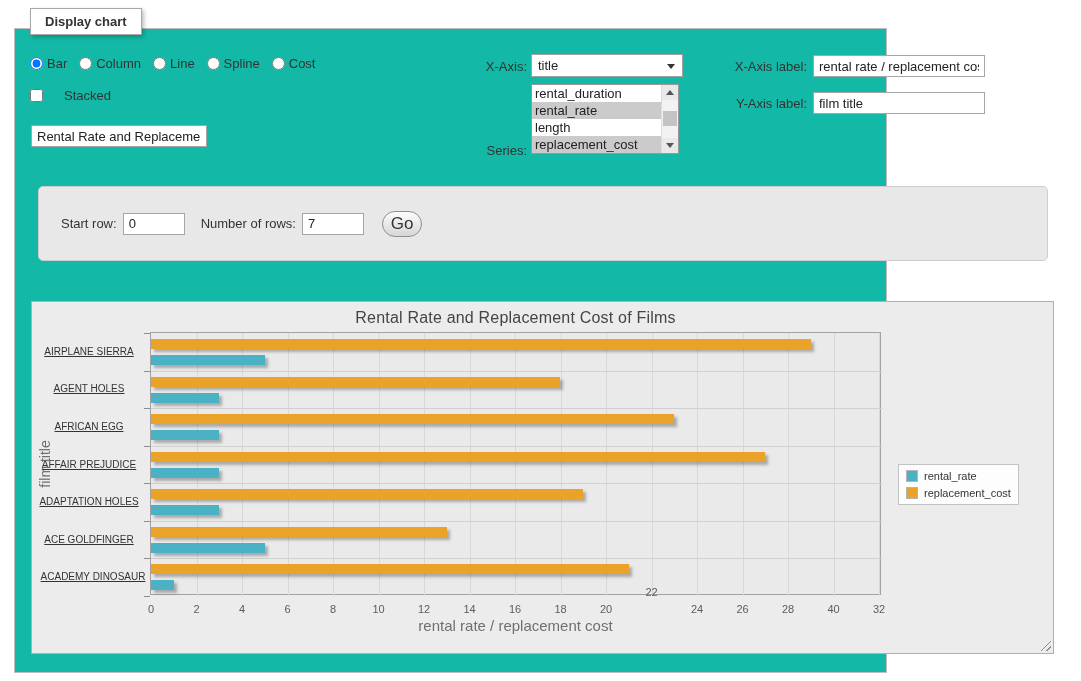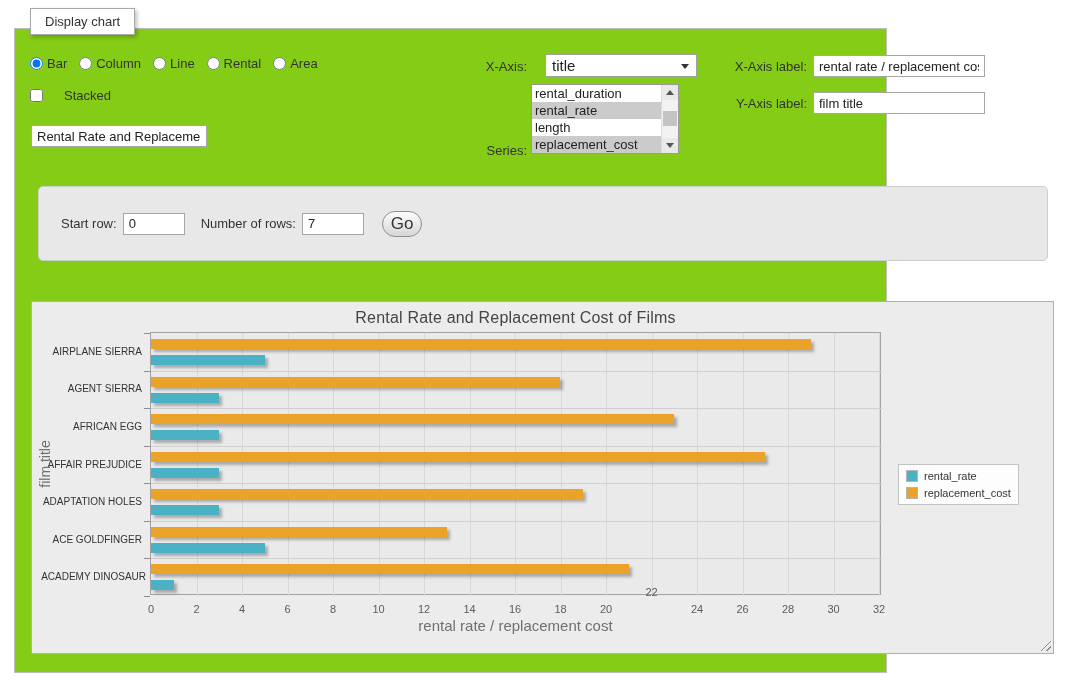--- a/index.html
+++ b/index.html
@@ -1,42 +1,42 @@
 <!DOCTYPE html>
 <html><head>
 <meta charset="utf-8">
 <style>
   * { margin:0; padding:0; box-sizing:border-box; }
   body { background:#fff; font-family:"Liberation Sans", sans-serif; }
   .page { position:relative; width:1081px; height:681px; background:#fff; overflow:hidden; }
 
   .fieldset { position:absolute; left:14px; top:28px; width:873px; height:645px;
-              background:#84cc16; border:1px solid #bdbdbd; }
+              background:#14b8a6; border:1px solid #bdbdbd; }
   .fieldset-tab { position:absolute; left:30px; top:8px; background:#fff; border:1px solid #a8a8a8;
-              padding:5px 14px; font-size:13px; font-weight:normal; color:#333;
+              padding:5px 14px; font-size:13px; font-weight:bold; color:#333;
               box-shadow:2px 2px 4px rgba(0,0,0,0.25); z-index:5; }
 
   .lbl { font-size:13px; color:#333; }
 
   .radio-group { position:absolute; left:15px; top:27px; display:flex; align-items:center; gap:12px; }
   .radio-item { display:flex; align-items:center; gap:4px; font-size:13px; color:#333; }
   .radio-item input { margin:0; }
 
   .stacked-row { position:absolute; left:15px; top:59px; display:flex; align-items:center; gap:21px; font-size:13px; color:#333; }
 
   input[type=text] { border:1px solid #a6a6a6; background:#fff; height:22px; font-size:13px;
                      color:#222; padding:2px 5px; font-family:"Liberation Sans", sans-serif; }
   .title-input { position:absolute; left:16px; top:96px; width:176px; }
 
   .xaxis-lbl  { position:absolute; left:400px; top:30px; width:112px; text-align:right; }
   .series-lbl { position:absolute; left:400px; top:114px; width:112px; text-align:right; }
 
   .select { position:absolute; left:516px; top:25px; width:152px; height:23px; background:#fff;
-            border:1px solid #a0a0a0; display:flex; align-items:center; font-size:15px; color:#222;
-            padding-left:6px; cursor:default;margin-left:14px; }
+            border:1px solid #a0a0a0; display:flex; align-items:center; font-size:13px; color:#222;
+            padding-left:6px; cursor:default; }
   .select-arrow { position:absolute; right:7px; top:9px; width:0; height:0;
             border-left:4px solid transparent; border-right:4px solid transparent; border-top:5px solid #333; }
 
   .listbox { position:absolute; left:516px; top:55px; width:148px; height:70px; background:#fff;
              border:1px solid #999; display:flex; }
   .lb-options { flex:1; overflow:hidden; }
   .lb-option { height:17px; line-height:17px; padding-left:3px; font-size:13px; color:#222; white-space:nowrap; }
   .lb-option.selected { background:#cbcbcb; }
   .lb-scroll { width:17px; background:#f2f2f2; border-left:1px solid #ddd; display:flex; flex-direction:column; }
   .sb-btn { height:15px; background:#e9e9e9; display:flex; align-items:center; justify-content:center; }
@@ -59,21 +59,21 @@
             font-family:Liberation Sans, sans-serif; cursor:pointer; }
 
   .chart-section { position:absolute; left:16px; top:272px; width:1023px; height:353px;
                    background:#ececec; border:1px solid #b0b0b0; }
   .chart-title { position:absolute; left:118px; top:7px; width:731px; text-align:center;
                  font-size:16px; color:#454545; letter-spacing:0.2px; }
   .plot { position:absolute; background:#eaeaea; border:1px solid #a2a2a2; }
   .gridline-v { position:absolute; width:1px; background:#d8d8d8; }
   .gridline-h { position:absolute; height:1px; background:#d0d0d0; }
   .bar { position:absolute; height:10px; box-shadow:3px 3px 3px rgba(50,50,50,0.35); }
-  .cat-label { position:absolute; width:106px; text-align:right; font-size:10px; color:#333; white-space:nowrap; }
+  .cat-label { position:absolute; width:106px; text-align:center; font-size:10px; color:#333; white-space:nowrap;text-decoration:underline; }
   .ytick { position:absolute; width:6px; height:1px; background:#8d8d8d; }
   .xtick-label { position:absolute; width:30px; text-align:center; font-size:11px; color:#5c5c5c; }
   .x-axis-label { position:absolute; left:118px; width:731px; text-align:center; font-size:15px; color:#6f6f6f; }
   .y-axis-label { position:absolute; width:130px; text-align:center; font-size:14px; color:#6f6f6f;
                   transform:rotate(-90deg); }
   .legend { position:absolute; background:#fdfdfd; border:1px solid #c3c3c3; padding:5px 7px;
             display:flex; flex-direction:column; gap:5px; }
   .legend-item { display:flex; align-items:center; gap:6px; }
   .legend-swatch { width:12px; height:12px; border:1px solid #b5b5b5; }
   .legend-label { font-size:11px; color:#333; white-space:nowrap; }
@@ -96,25 +96,25 @@
         <label class="radio-item">
           <input type="radio" name="charttype" style="">
           <span>Column</span>
         </label>
         <label class="radio-item">
           <input type="radio" name="charttype" style="">
           <span>Line</span>
         </label>
         <label class="radio-item">
           <input type="radio" name="charttype" style="">
-          <span>Rental</span>
-        </label>
-        <label class="radio-item">
-          <input type="radio" name="charttype" style="">
-          <span>Area</span>
+          <span>Spline</span>
+        </label>
+        <label class="radio-item">
+          <input type="radio" name="charttype" style="">
+          <span>Cost</span>
         </label>
       </div>
 
     <label class="stacked-row">
       <input type="checkbox" style="">
       <span>Stacked</span>
     </label>
 
     <input type="text" class="title-input" value="Rental Rate and Replacement Cost of Films" style="">
 
@@ -188,21 +188,21 @@
           <div class="gridline-h" style="left: 119px; top: 181.286px; width: 731px;"></div>
           <div class="ytick" style="left: 112px; top: 181.286px;"></div>
           <div class="gridline-h" style="left: 119px; top: 218.857px; width: 731px;"></div>
           <div class="ytick" style="left: 112px; top: 218.857px;"></div>
           <div class="gridline-h" style="left: 119px; top: 256.429px; width: 731px;"></div>
           <div class="ytick" style="left: 112px; top: 256.429px;"></div>
           <div class="ytick" style="left: 112px; top: 294px;"></div>
           <div class="cat-label" style="left: 4px; top: 43.7857px;">AIRPLANE SIERRA</div>
           <div class="bar" style="left: 119px; top: 37px; width: 659.522px; background: rgb(234, 162, 40);"></div>
           <div class="bar" style="left: 119px; top: 53px; width: 113.522px; background: rgb(75, 178, 197);"></div>
-          <div class="cat-label" style="left: 4px; top: 81.3571px;">AGENT SIERRA</div>
+          <div class="cat-label" style="left: 4px; top: 81.3571px;">AGENT HOLES</div>
           <div class="bar" style="left: 119px; top: 74.5714px; width: 409.272px; background: rgb(234, 162, 40);"></div>
           <div class="bar" style="left: 119px; top: 90.5714px; width: 68.0225px; background: rgb(75, 178, 197);"></div>
           <div class="cat-label" style="left: 4px; top: 118.929px;">AFRICAN EGG</div>
           <div class="bar" style="left: 119px; top: 112.143px; width: 523.022px; background: rgb(234, 162, 40);"></div>
           <div class="bar" style="left: 119px; top: 128.143px; width: 68.0225px; background: rgb(75, 178, 197);"></div>
           <div class="cat-label" style="left: 4px; top: 156.5px;">AFFAIR PREJUDICE</div>
           <div class="bar" style="left: 119px; top: 149.714px; width: 614.022px; background: rgb(234, 162, 40);"></div>
           <div class="bar" style="left: 119px; top: 165.714px; width: 68.0225px; background: rgb(75, 178, 197);"></div>
           <div class="cat-label" style="left: 4px; top: 194.071px;">ADAPTATION HOLES</div>
           <div class="bar" style="left: 119px; top: 187.286px; width: 432.022px; background: rgb(234, 162, 40);"></div>
@@ -221,21 +221,21 @@
           <div class="xtick-label" style="left: 331.5px; top: 301px;">10</div>
           <div class="xtick-label" style="left: 377px; top: 301px;">12</div>
           <div class="xtick-label" style="left: 422.5px; top: 301px;">14</div>
           <div class="xtick-label" style="left: 468px; top: 301px;">16</div>
           <div class="xtick-label" style="left: 513.5px; top: 301px;">18</div>
           <div class="xtick-label" style="left: 559px; top: 301px;">20</div>
           <div class="xtick-label" style="left: 604.5px; top: 284px;">22</div>
           <div class="xtick-label" style="left: 650px; top: 301px;">24</div>
           <div class="xtick-label" style="left: 695.5px; top: 301px;">26</div>
           <div class="xtick-label" style="left: 741px; top: 301px;">28</div>
-          <div class="xtick-label" style="left: 786.5px; top: 301px;">30</div>
+          <div class="xtick-label" style="left: 786.5px; top: 301px;">40</div>
           <div class="xtick-label" style="left: 832px; top: 301px;">32</div>
         </div>
       <div class="x-axis-label" style="top:315px;">rental rate / replacement cost</div>
       <div class="y-axis-label" style="left:-52px; top:154px;">film title</div>
       <div class="legend" style="left:866px; top:162px;" id="legend">
           <div class="legend-item">
             <span class="legend-swatch" style="background: rgb(75, 178, 197);"></span>
             <span class="legend-label">rental_rate</span>
           </div>
           <div class="legend-item">

